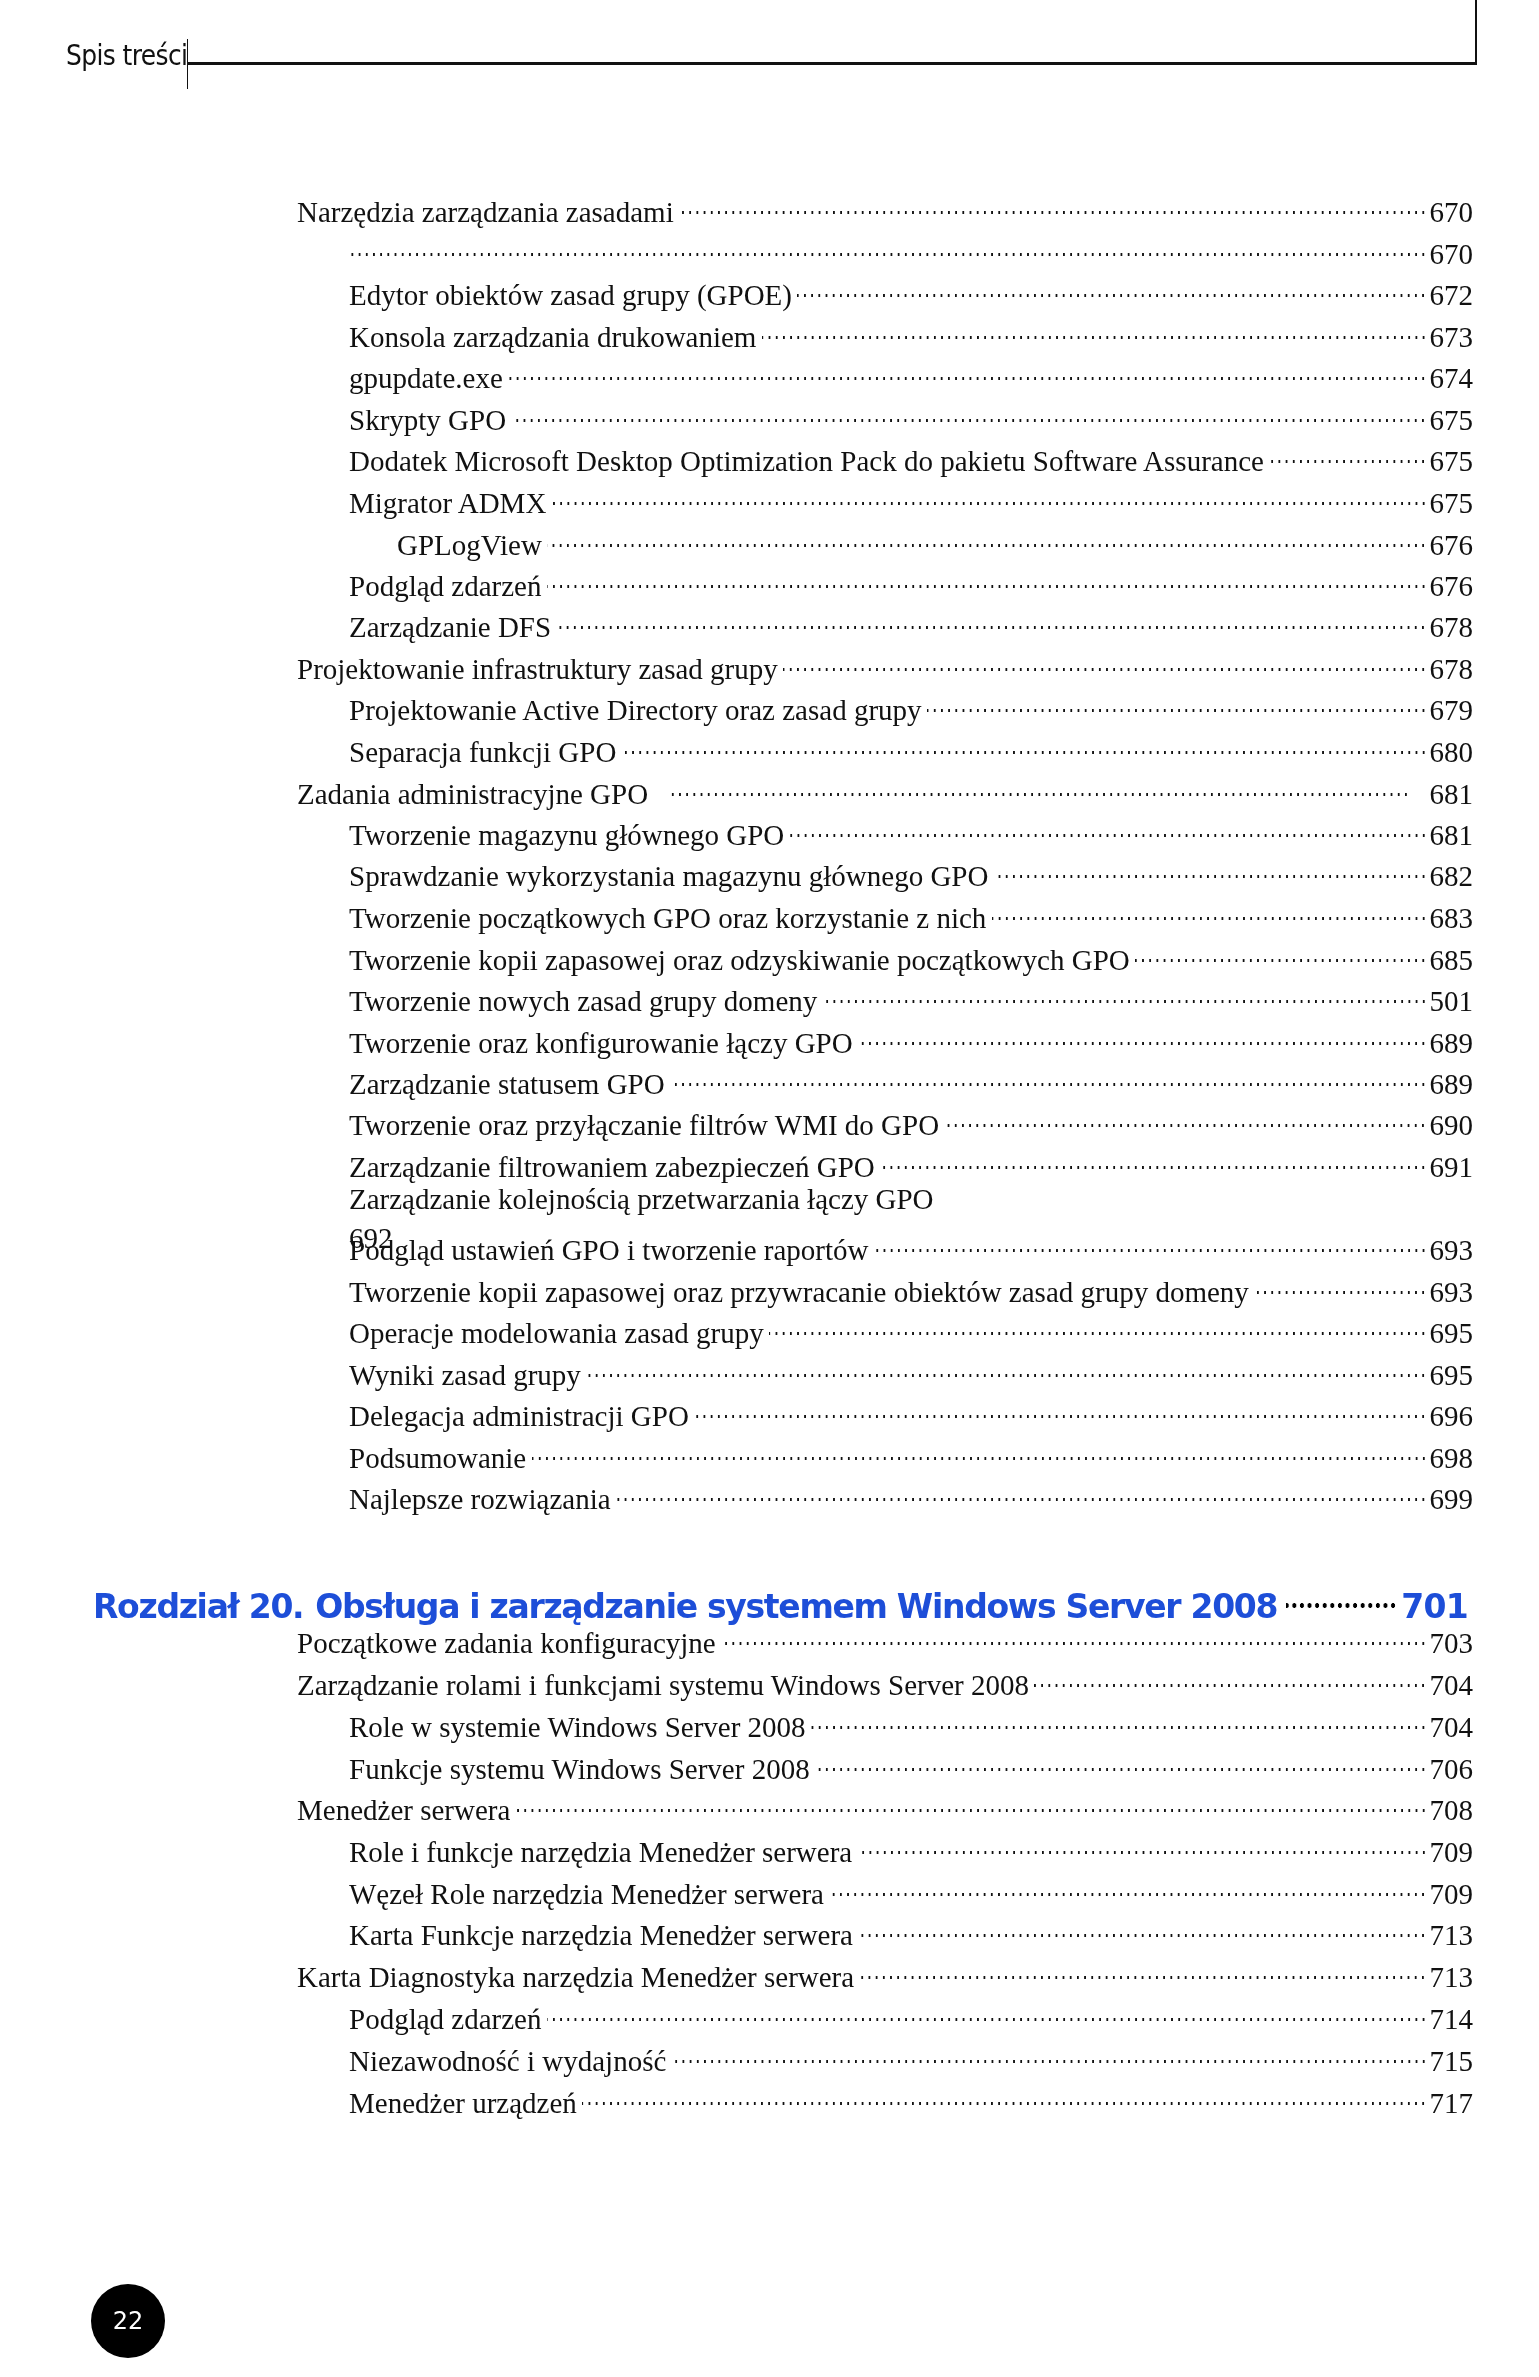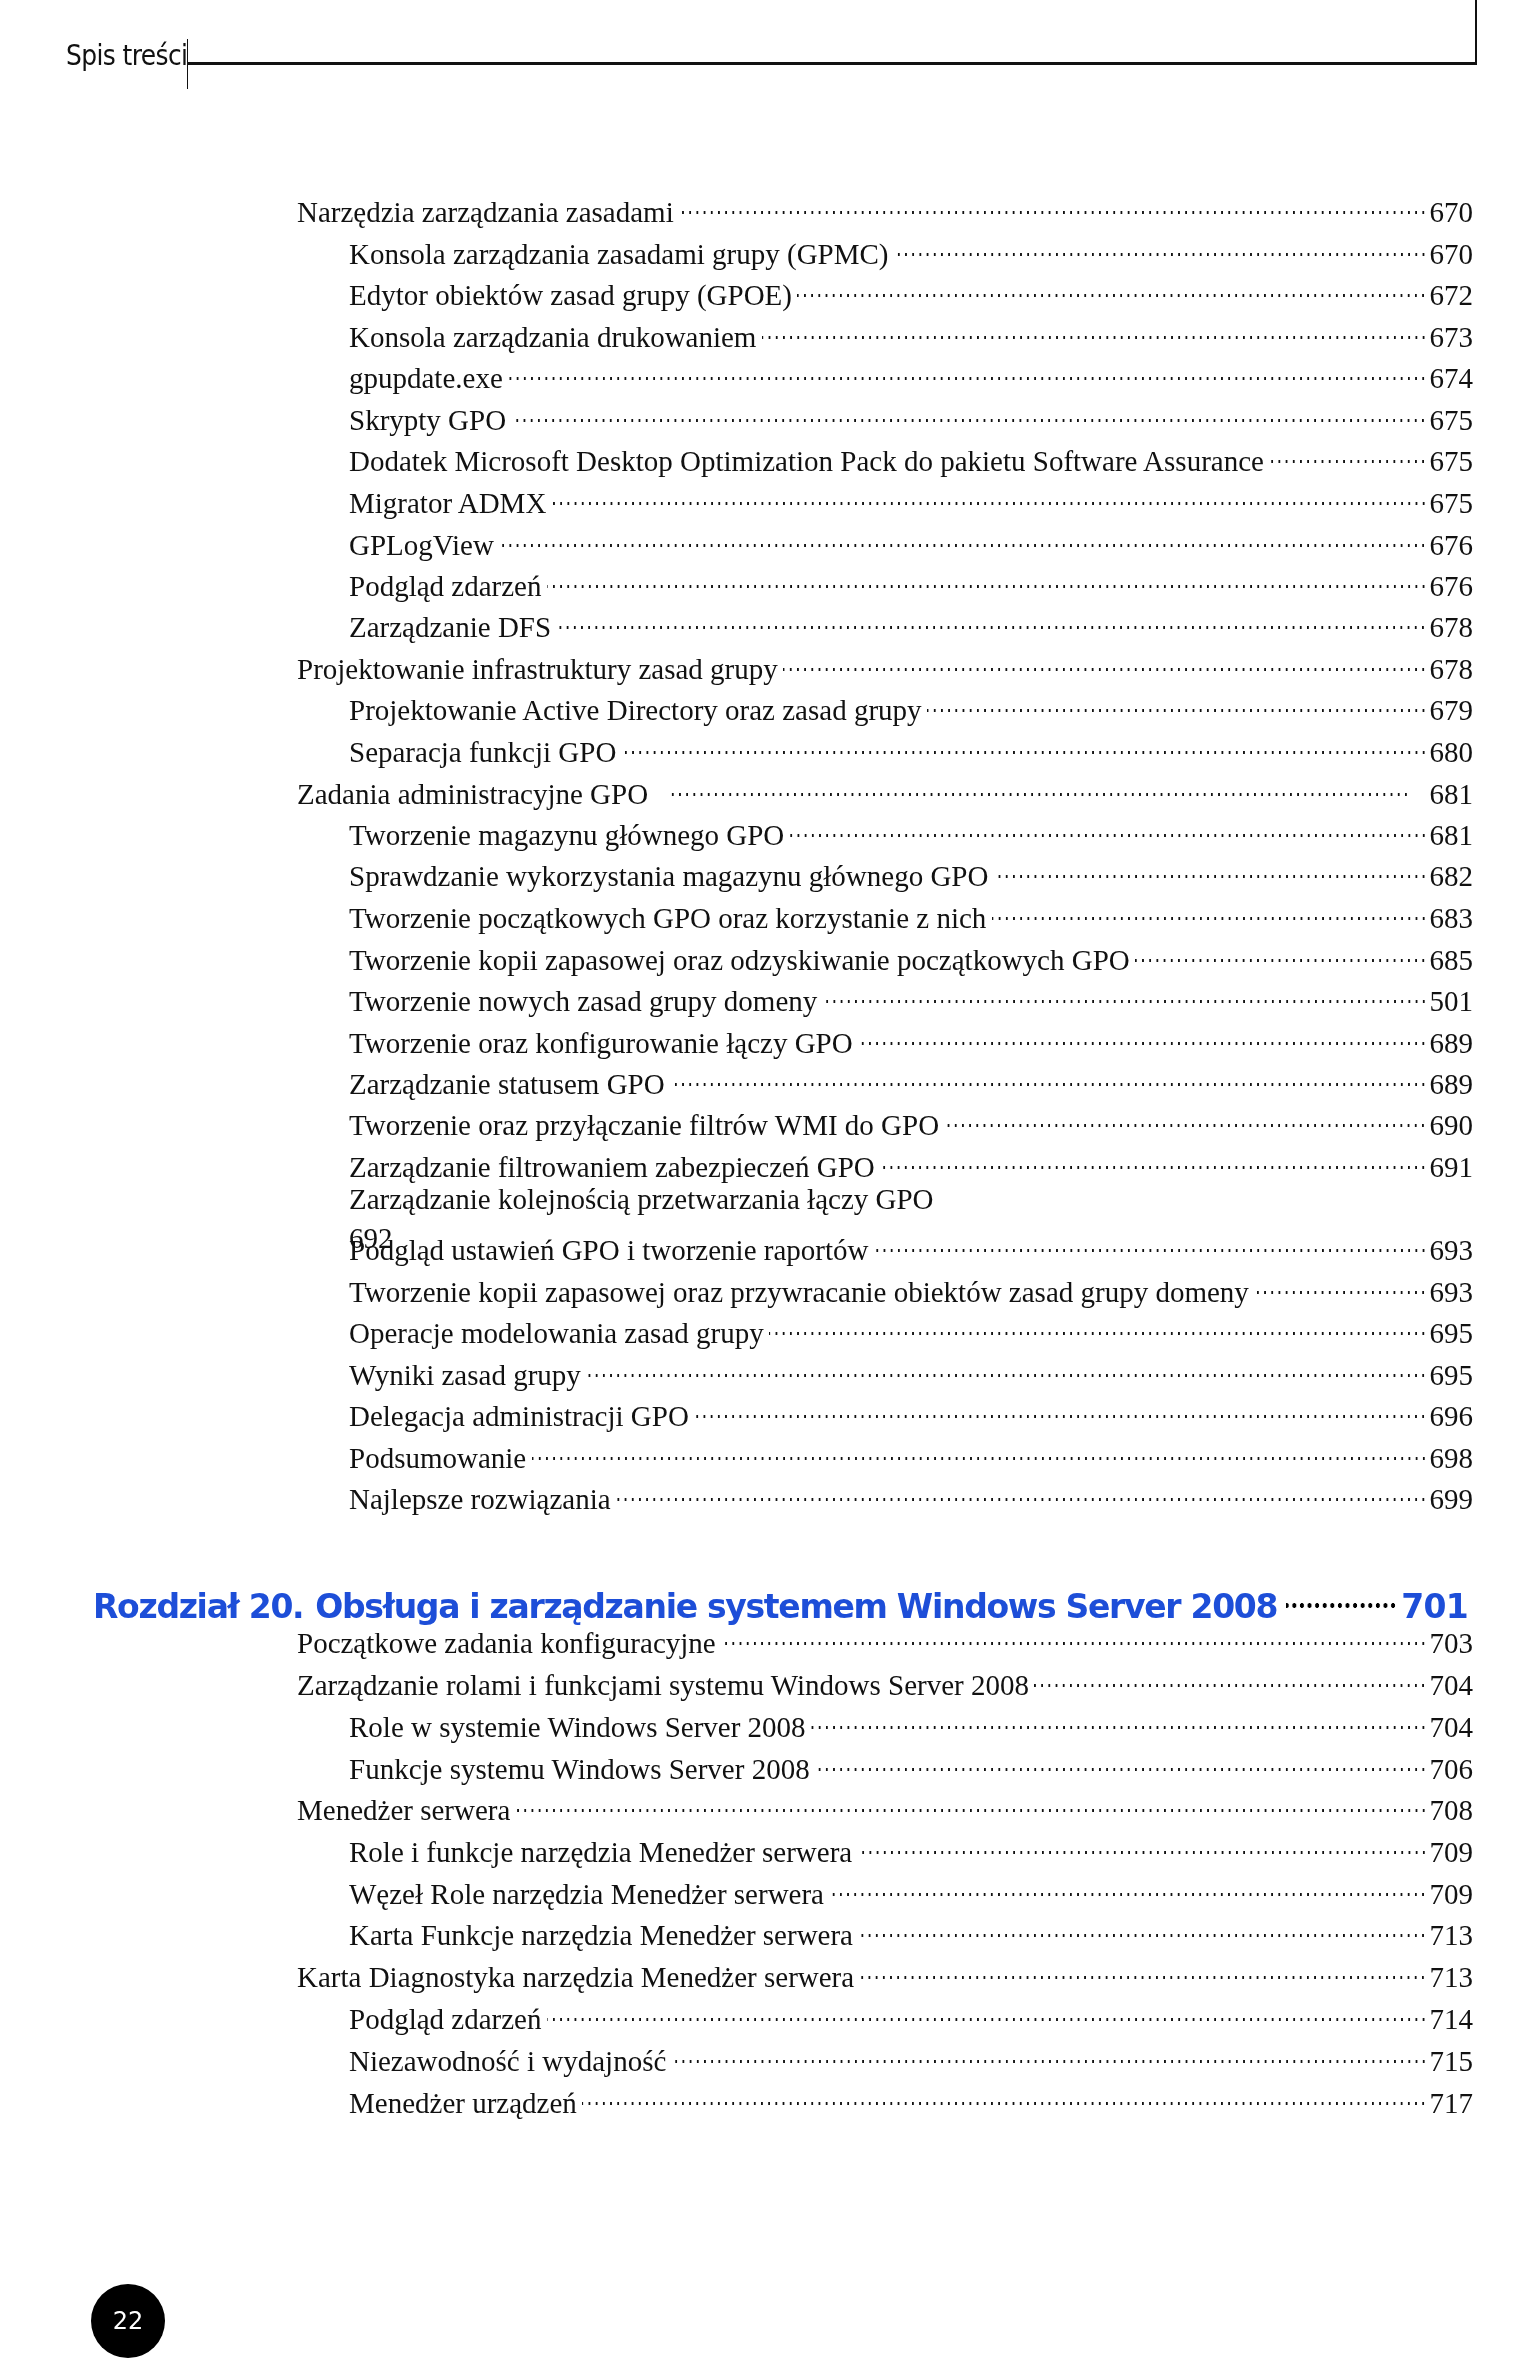--- a/index.html
+++ b/index.html
@@ -181,21 +181,20 @@
 
 <div class="toc">
 
   <div id="section-list">
       <div class="toc-entry lvl1" style="top: 183px;">
         <span class="title">Narzędzia zarządzania zasadami</span>
         <span class="leader"></span>
         <span class="page">670</span>
       </div>
       <div class="toc-entry lvl2" style="top: 225px;">
-        <span class="title">Konsola zarządzania zasadami grupy (GPMC)</span>
         <span class="leader"></span>
         <span class="page">670</span>
       </div>
       <div class="toc-entry lvl2" style="top: 266px;">
         <span class="title">Edytor obiektów zasad grupy (GPOE)</span>
         <span class="leader"></span>
         <span class="page">672</span>
       </div>
       <div class="toc-entry lvl2" style="top: 308px;">
         <span class="title">Konsola zarządzania drukowaniem</span>
@@ -215,21 +214,21 @@
       <div class="toc-entry lvl2" style="top: 432px;">
         <span class="title">Dodatek Microsoft Desktop Optimization Pack do pakietu Software Assurance</span>
         <span class="leader"></span>
         <span class="page">675</span>
       </div>
       <div class="toc-entry lvl2" style="top: 474px;">
         <span class="title">Migrator ADMX</span>
         <span class="leader"></span>
         <span class="page">675</span>
       </div>
-      <div class="toc-entry lvl2" style="top: 516px;">
+      <div class="toc-entry lvl2" style="top: 516px; margin-left: 48px;">
         <span class="title">GPLogView</span>
         <span class="leader"></span>
         <span class="page">676</span>
       </div>
       <div class="toc-entry lvl2" style="top: 557px;">
         <span class="title">Podgląd zdarzeń</span>
         <span class="leader"></span>
         <span class="page">676</span>
       </div>
       <div class="toc-entry lvl2" style="top: 598px;">

